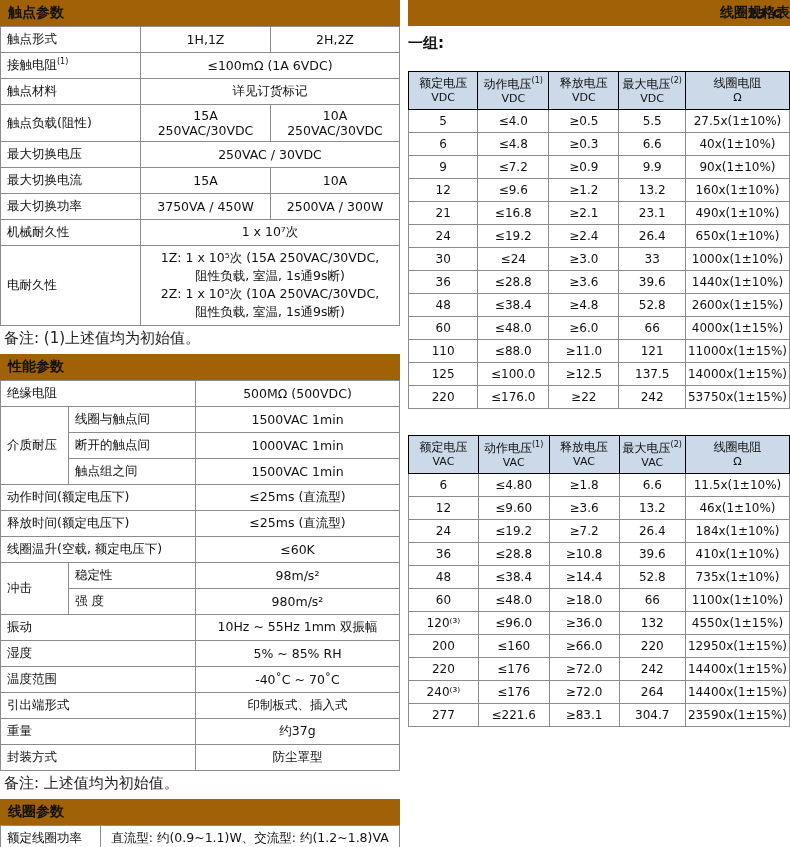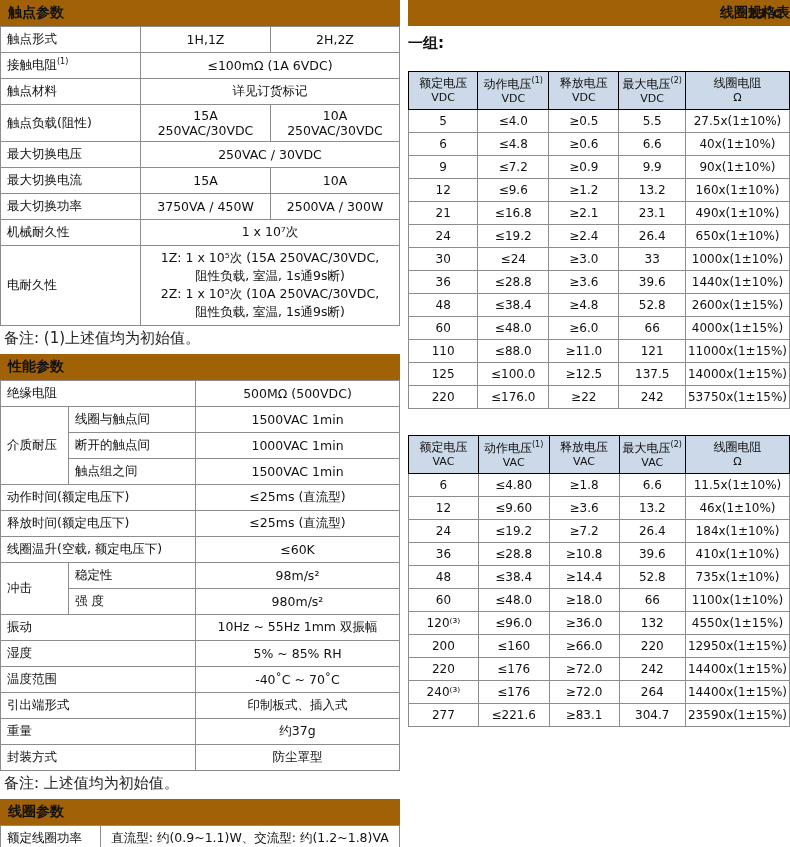--- a/index.html
+++ b/index.html
@@ -291,21 +291,21 @@
         <tr>
             <td>5</td>
             <td>≤4.0</td>
             <td>≥0.5</td>
             <td>5.5</td>
             <td>27.5x(1±10%)</td>
           </tr>
         <tr>
             <td>6</td>
             <td>≤4.8</td>
-            <td>≥0.6</td>
+            <td>≥0.3</td>
             <td>6.6</td>
             <td>40x(1±10%)</td>
           </tr>
         <tr>
             <td>9</td>
             <td>≤7.2</td>
             <td>≥0.9</td>
             <td>9.9</td>
             <td>90x(1±10%)</td>
           </tr>

